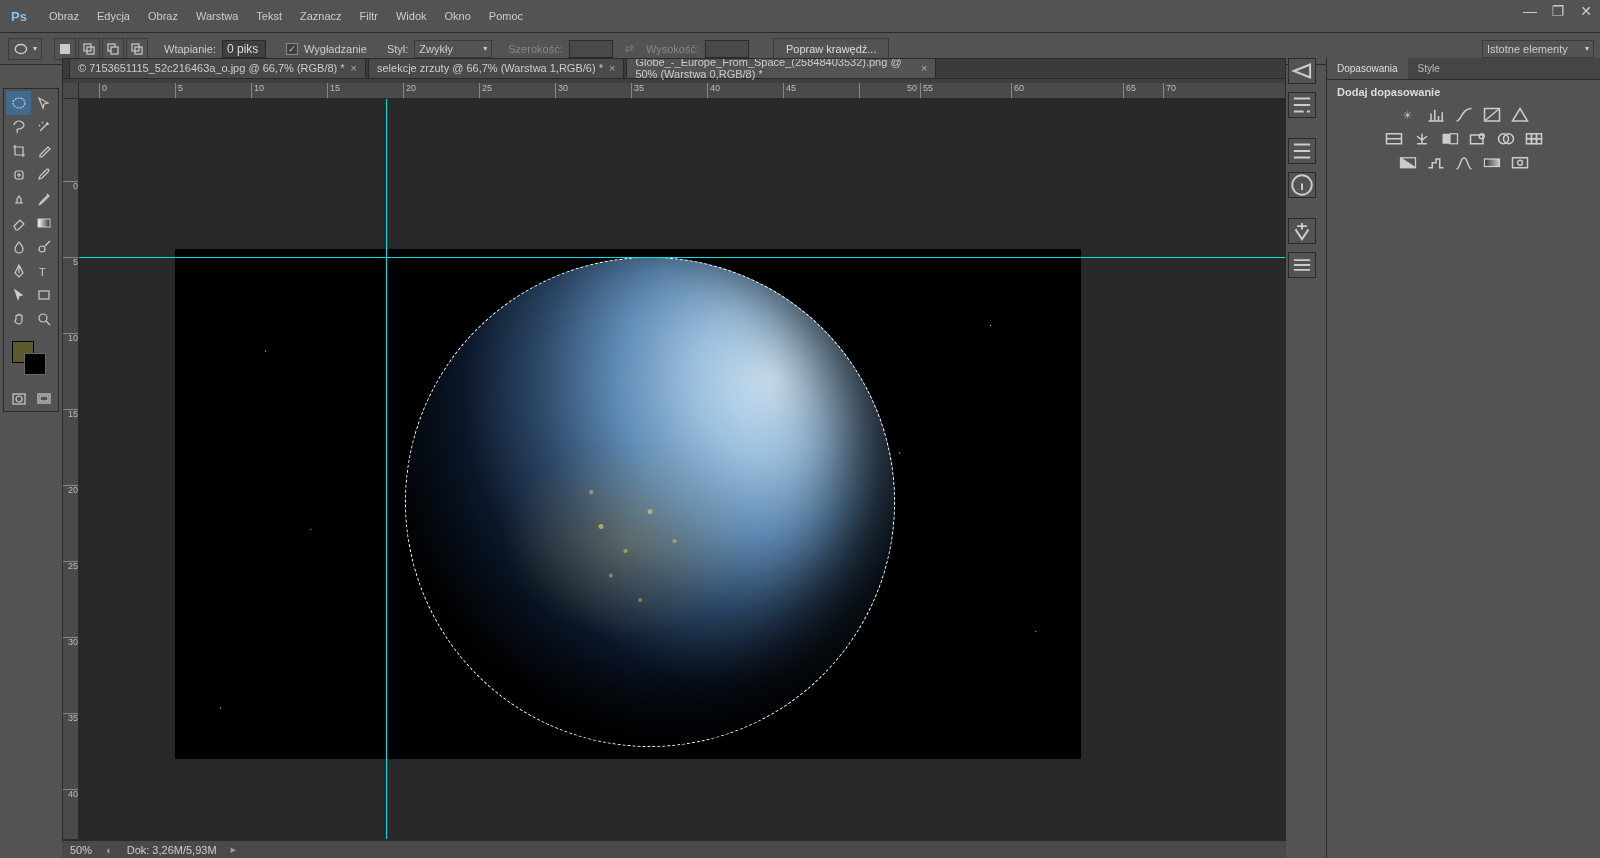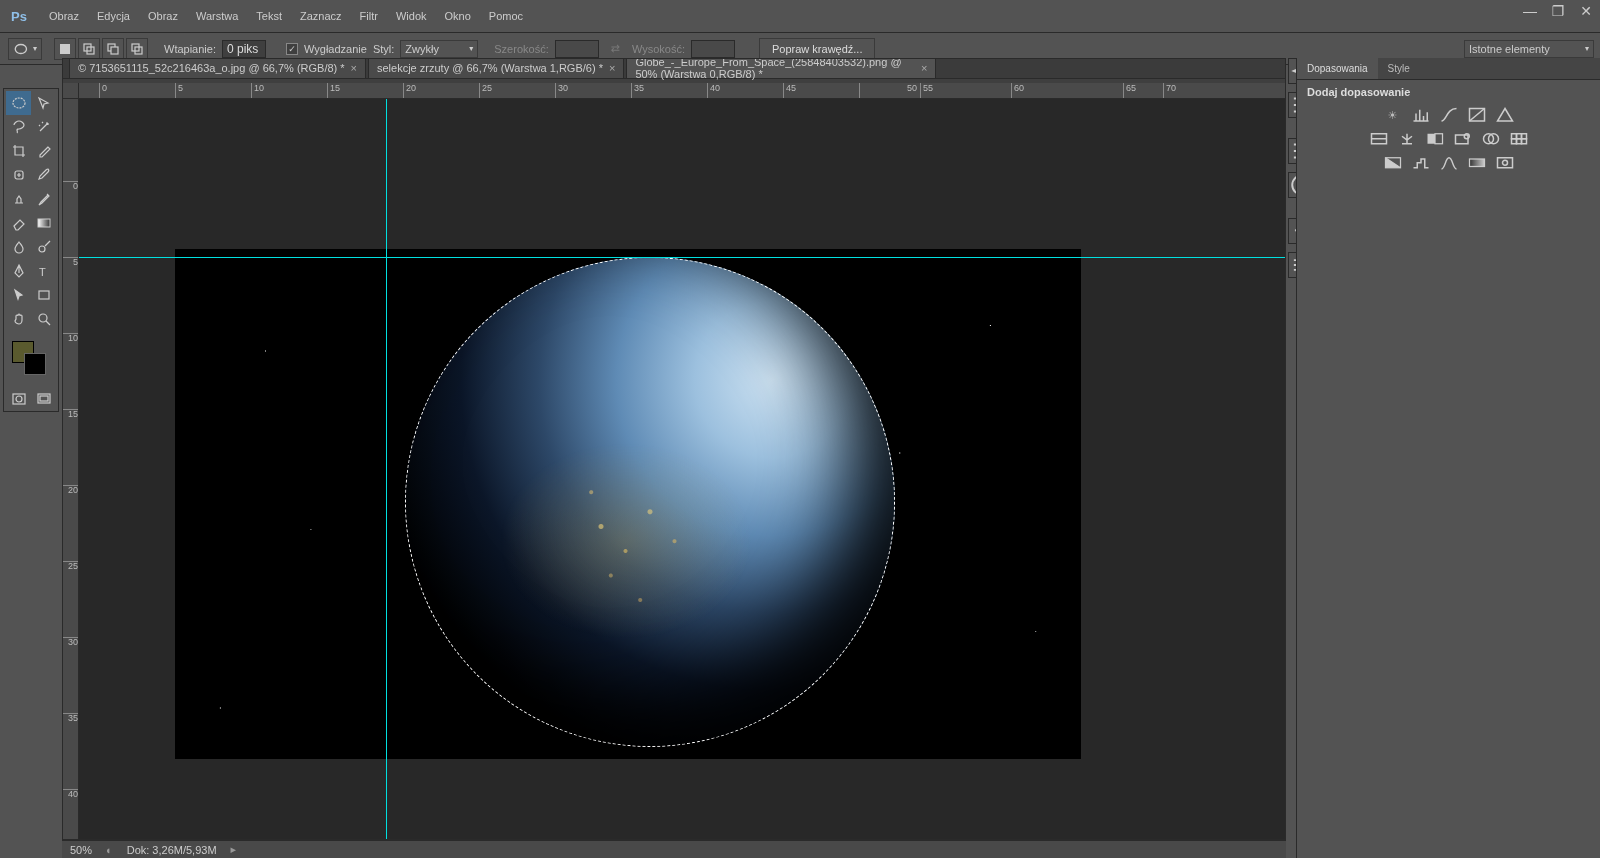--- a/index.html
+++ b/index.html
@@ -47,21 +47,21 @@
 .canvas-img { position:absolute; left:96px; top:150px; width:906px; height:510px; background:#000; }
 .guide-h { position:absolute; left:0; right:0; height:1px; background:#00e0e0; }
 .guide-v { position:absolute; top:0; bottom:0; width:1px; background:#00e0e0; }
 .marching-ants { position:absolute; border:1px dashed #fff; border-radius:50%; }
 
 
 .rightdock { position:absolute; right:282px; top:58px; width:30px; background:transparent; }
 .dockbtn { width:28px; height:26px; background:#535353; border:1px solid #2a2a2a; margin-bottom:8px; display:flex; align-items:center; justify-content:center; }
 .dockbtn.sep { margin-bottom:20px; }
 
-.rightpanel { position:absolute; right:0; top:58px; width:304px; bottom:0; background:#535353; border-left:1px solid #2a2a2a;}
+.rightpanel { position:absolute; right:0; top:58px; width:274px; bottom:0; background:#535353; border-left:1px solid #2a2a2a;}
 .panel-tabs { height:22px; display:flex; border-bottom:1px solid #2a2a2a; background:#454545;}
 .panel-tab { padding:0 10px; display:flex; align-items:center; font-size:10px; color:#bbb;}
 .panel-tab.active { background:#535353; color:#ddd;}
 .panel-body { padding:6px 10px;}
 .panel-heading { font-size:11px; font-weight:bold; color:#ddd; margin-bottom:8px;}
 .adj-row { display:flex; justify-content:center; gap:8px; margin:6px 0;}
 .adj-icon { width:20px; height:18px; display:flex; align-items:center; justify-content:center; color:#bbb;}
 
 
 .statusbar { position:absolute; left:62px; right:314px; bottom:0; height:18px; background:#494949; border-top:1px solid #2a2a2a; display:flex; align-items:center; padding:0 8px; gap:14px; font-size:10px;}
@@ -160,32 +160,32 @@
         <svg class="ico" viewBox="0 0 12 12">
           <rect x="1" y="1" width="7" height="7"></rect>
           <rect x="4" y="4" width="7" height="7"></rect>
         </svg>
       </div>
   </div>
   <span class="optlabel" style="margin-left:10px;">Wtapianie:</span>
   <input class="optinput" style="width: 44px;" value="0 piks">
   <span class="opt-checkbox" style="margin-left:14px;">✓</span>
   <span class="optlabel">Wygładzanie</span>
-  <span class="optlabel" style="margin-left:0;">Styl:</span>
+  <span class="optlabel" style="margin-left:14px;">Styl:</span>
   <div class="optselect" style="width:78px;display:flex;align-items:center;justify-content:space-between;">
       <span>Zwykły</span>
       <span style="font-size:8px;">▾</span>
     </div>
   <span class="optlabel" style="margin-left:10px;color:#888;">Szerokość:</span>
   <input class="optinput" disabled="" style="width: 44px; background: rgb(73, 73, 73);">
   <span style="color:#777;margin:0 6px;">⇄</span>
   <span class="optlabel" style="color:#888;">Wysokość:</span>
   <input class="optinput" disabled="" style="width: 44px; background: rgb(73, 73, 73);">
   <button class="optbutton" style="margin-left:18px;">Popraw krawędź...</button>
-  <div class="optselect opt-right-select" style="width:130px;display:flex;align-items:center;justify-content:space-between;">
+  <div class="optselect opt-right-select" style="width:112px;display:flex;align-items:center;justify-content:space-between;">
       <span>Istotne elementy</span>
       <span style="font-size:8px;">▾</span>
     </div>
 </div>
 
 <div class="toolbox">
   <div class="tool active">
       <svg class="ico" viewBox="0 0 16 16">
         <ellipse cx="8" cy="8" rx="6" ry="5" stroke-dasharray="2 1"></ellipse>
       </svg>

